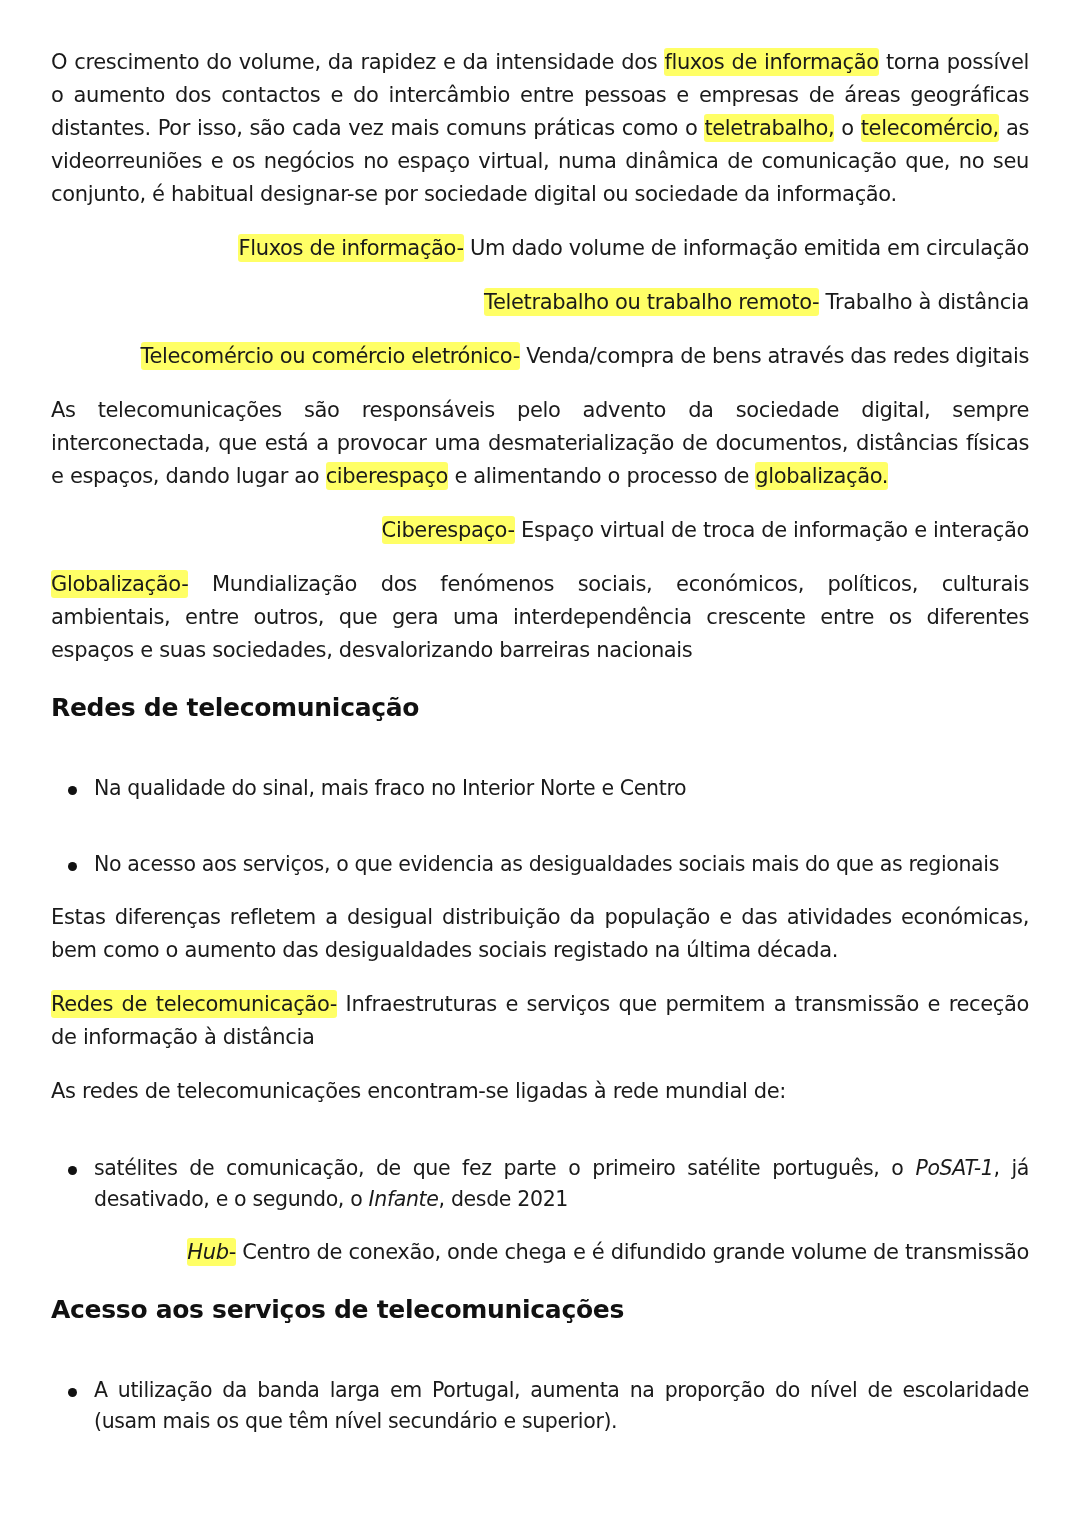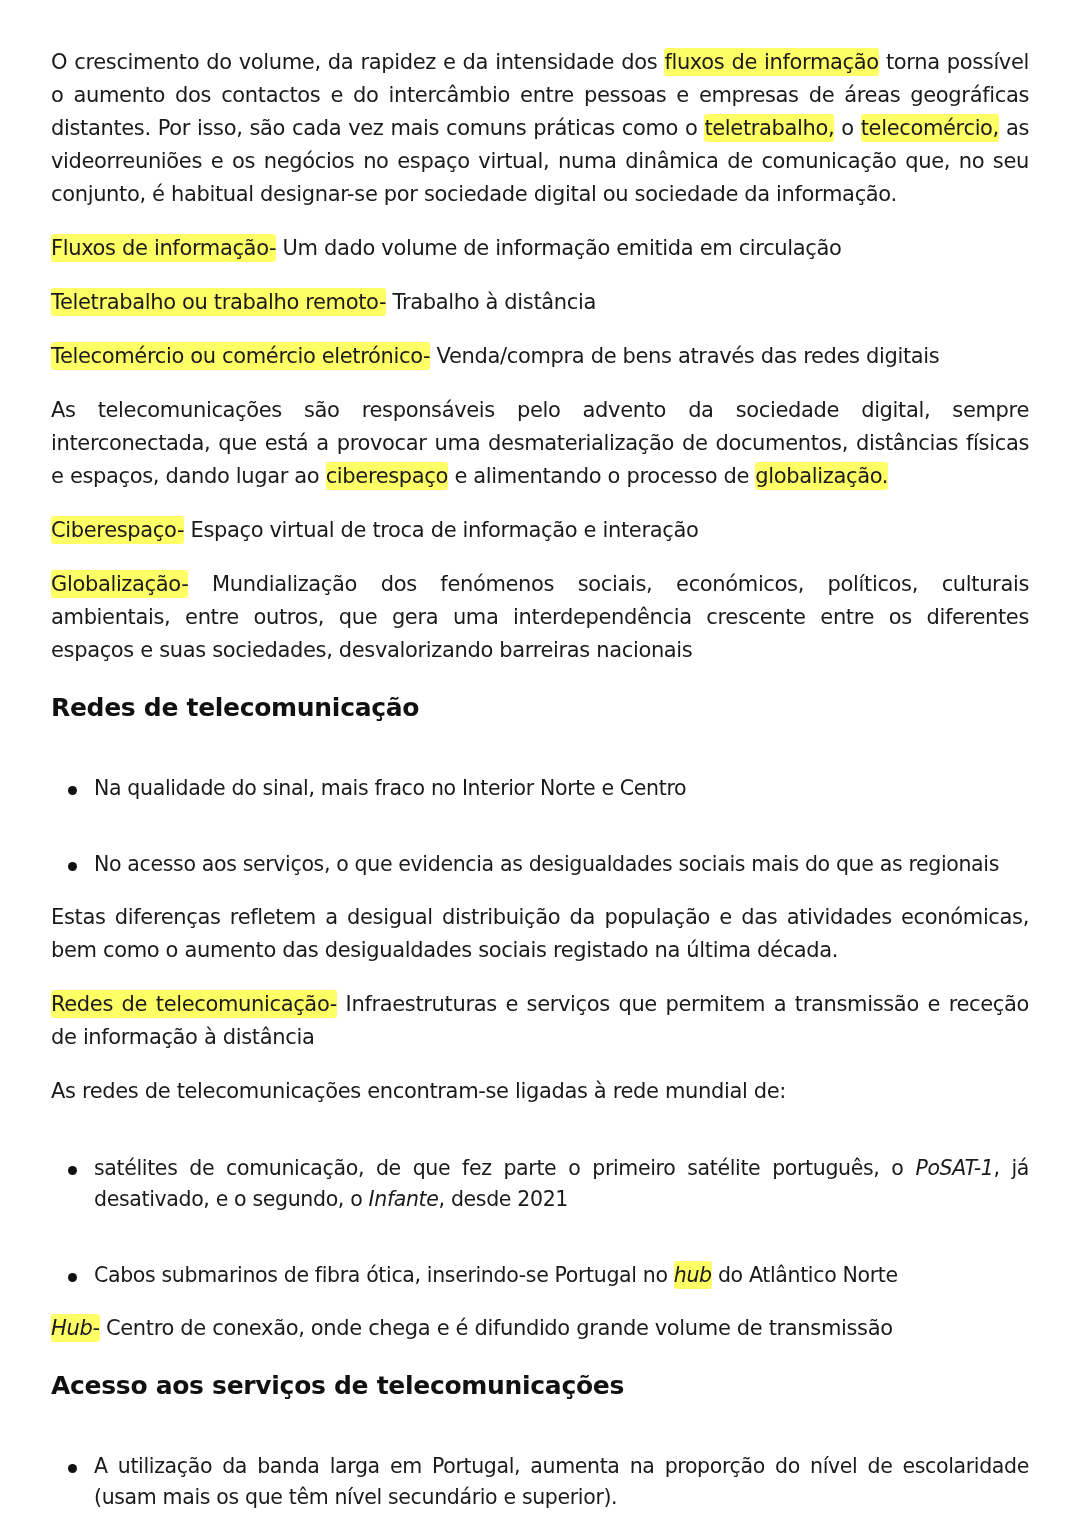--- a/index.html
+++ b/index.html
@@ -7,21 +7,21 @@
       width: 1080px; height: 1526px; overflow: hidden;
       font-family: "DejaVu Sans", sans-serif;
       color: #1a1a1a;
     }
     .page { position: relative; padding: 46px 51px 0 51px; }
     p {
       margin: 0; font-size: 21px; line-height: 33px;
       text-align: justify; letter-spacing: -0.35px;
     }
     .para { margin-bottom: 21px; }
-    .def { margin-bottom: 21px; text-align: left; }
+    .def { margin-bottom: 21px; text-align: right; }
     .def.just { text-align: justify; }
     .hl { background: #ffff66; border-radius: 3px; padding: 2px 0; }
     h2 {
       margin: 14px 0 18px 0; font-size: 25px; font-weight: bold;
       line-height: 40px; letter-spacing: -0.3px; color: #111;
     }
     ul { margin: 0 0 21px 0; padding: 0 0 0 43px; list-style: none; }
     li {
       position: relative; font-size: 20.5px; line-height: 31px;
       text-align: justify; letter-spacing: -0.35px; margin-top: 45px;
@@ -57,21 +57,20 @@
   </ul>
 
   <p class="para">Estas diferenças refletem a desigual distribuição da população e das atividades económicas, bem como o aumento das desigualdades sociais registado na última década.</p>
 
   <p class="def just"><span class="hl">Redes de telecomunicação-</span><span> Infraestruturas e serviços que permitem a transmissão e receção de informação à distância</span></p>
 
   <p class="para">As redes de telecomunicações encontram-se ligadas à rede mundial de:</p>
 
   <ul>
     <li><span>satélites de comunicação, de que fez parte o primeiro satélite português, o </span><em>PoSAT-1</em><span>, já desativado, e o segundo, o </span><em>Infante</em><span>, desde 2021</span></li>
-    <li><span>Cabos submarinos de fibra ótica, inserindo-se Portugal no </span><em class="hl">hub</em><span> do Atlântico Norte</span></li>
   </ul>
 
   <p class="def"><span class="hl"><em>Hub</em><span>-</span></span><span> Centro de conexão, onde chega e é difundido grande volume de transmissão</span></p>
 
   <h2>Acesso aos serviços de telecomunicações</h2>
 
   <ul>
     <li>A utilização da banda larga em Portugal, aumenta na proporção do nível de escolaridade (usam mais os que têm nível secundário e superior).</li>
   </ul>
 

